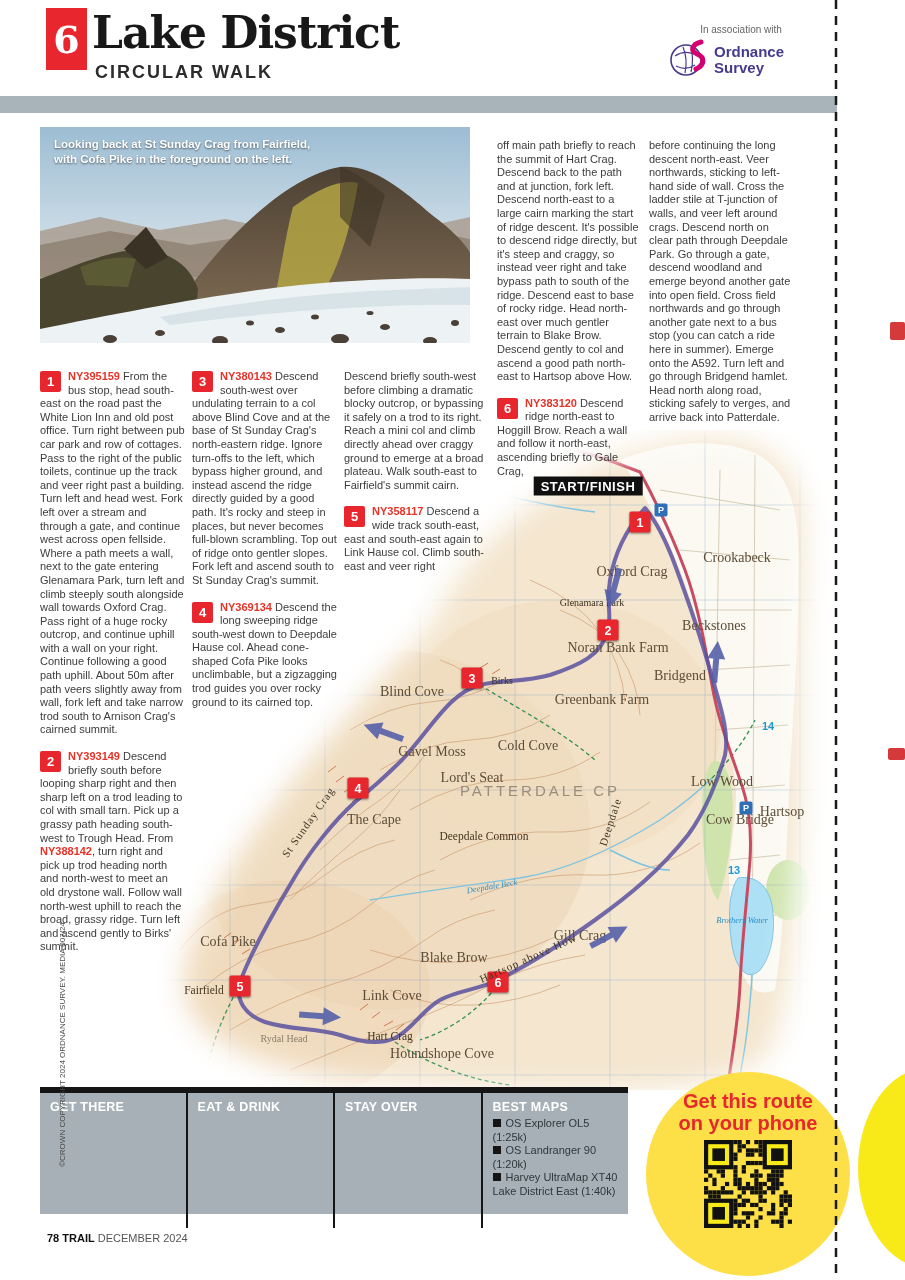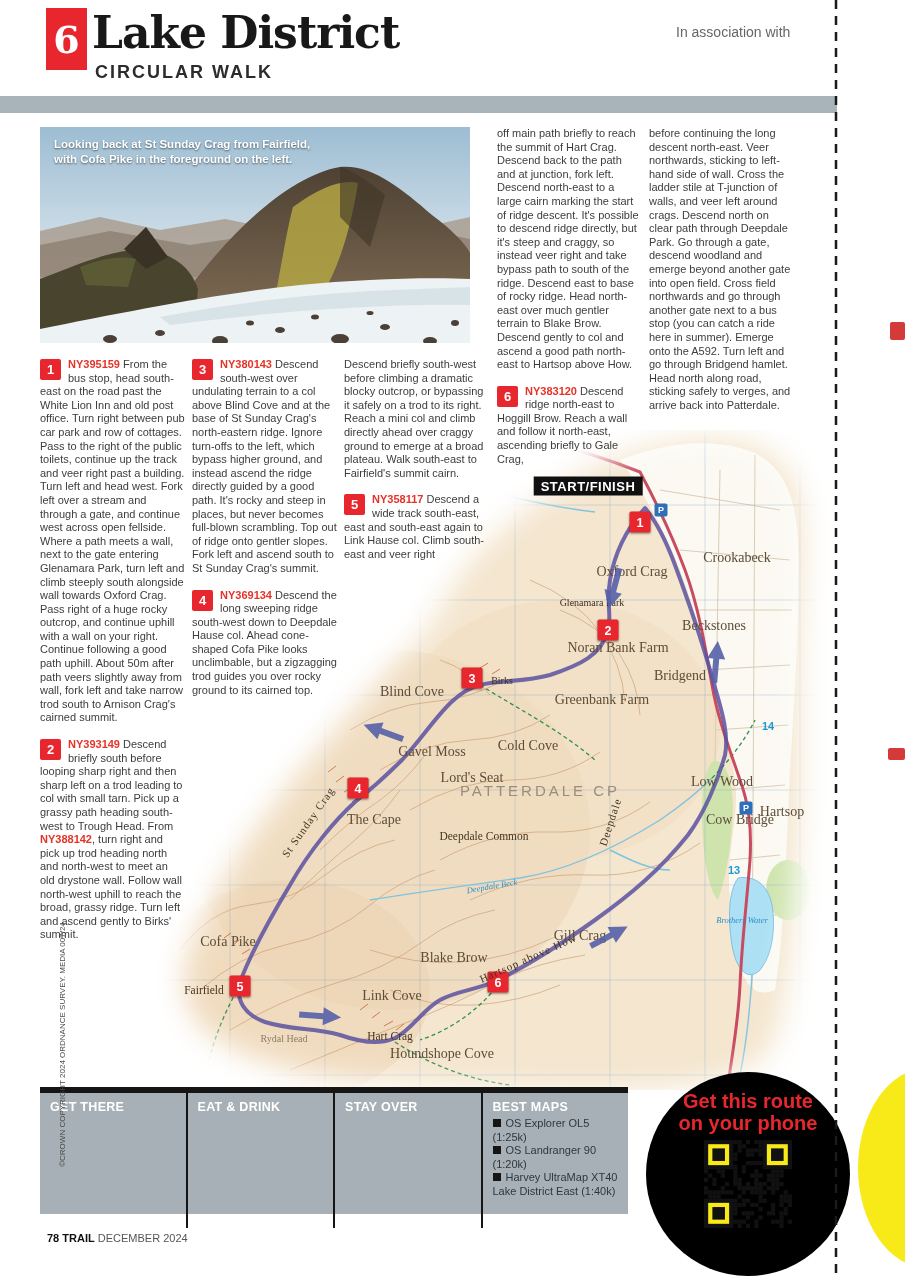--- a/index.html
+++ b/index.html
@@ -4,38 +4,38 @@
 <style>
   html,body{margin:0;padding:0;background:#e9e9e9;}
   #page{position:relative;width:905px;height:1280px;background:#ffffff;overflow:hidden;
         font-family:"Liberation Sans",sans-serif;}
 
   
   .route-num{position:absolute;left:46px;top:8px;width:41px;height:62px;background:#e8262d;
              color:#fff;font:bold 38px "DejaVu Serif",serif;display:flex;align-items:center;justify-content:center;}
   .page-title{position:absolute;left:92px;top:10px;font:bold 44px/46px "DejaVu Serif",serif;color:#181818;letter-spacing:-1px;}
   .page-subtitle{position:absolute;left:95px;top:62px;font:600 18px "Liberation Sans",sans-serif;color:#2c2c2c;letter-spacing:2px;}
-  .assoc{position:absolute;left:676px;top:24px;width:130px;font-size:14px;color:#666;}
+  .assoc{position:absolute;left:676px;top:24px;width:130px;text-align:center;font-size:10px;color:#666;}
   .os-logo{position:absolute;left:668px;top:36px;display:flex;align-items:center;gap:4px;}
   .os-name{font:600 15px/16px "Liberation Sans",sans-serif;color:#453a8e;}
   .gray-bar{position:absolute;left:0;top:96px;width:837px;height:17px;background:#a9b4ba;}
 
   
   .photo{position:absolute;left:40px;top:127px;width:430px;height:216px;overflow:hidden;}
   .photo-caption{position:absolute;left:14px;top:10px;font:bold 11.5px/15px "Liberation Sans",sans-serif;
                  color:#fff;text-shadow:0 1px 2px rgba(0,0,0,.55);}
 
   
   .col{position:absolute;font:11px/13.6px "Liberation Sans",sans-serif;color:#3c3c3c;}
   #col1{left:40px;top:358px;width:145px;}
   #col2{left:192px;top:358px;width:145px;}
   #col3{left:344px;top:358px;width:145px;}
   #col4{left:497px;top:127px;width:144px;}
   #col5{left:649px;top:127px;width:143px;}
-  .step{margin:0 0 13px 0;}
+  .step{margin:12px 0 13px 0;}
   .step-num{float:left;width:21px;height:21px;background:#e8262d;border-radius:2px;color:#fff;
             font:bold 13px/21px "Liberation Sans",sans-serif;text-align:center;margin:1px 7px 2px 0;}
   .grid-ref{color:#e63328;font-weight:bold;}
 
   
   #map{position:absolute;left:140px;top:430px;width:700px;height:660px;}
   #map svg.base{position:absolute;left:0;top:0;}
   .map-label{position:absolute;white-space:nowrap;font-family:"Liberation Serif",serif;color:#4a3a28;}
   .ml-tiny{font-size:14px;color:#5d4c38;}
   .ml-small{font-size:10px;color:#3e3222;}
@@ -60,21 +60,21 @@
   .panel-cols{position:absolute;left:0;top:6px;width:100%;height:135px;display:flex;}
   .panel-sec{padding:7px 9px 0 10px;box-sizing:border-box;}
   .panel-sec + .panel-sec{border-left:2px solid #151515;}
   .panel-title{font:bold 12.5px "Liberation Sans",sans-serif;color:#fff;margin:0 0 3px 0;letter-spacing:.3px;}
   .panel-body{font:11px/13.5px "Liberation Sans",sans-serif;color:#2f373d;}
   .bm-item{display:block;}
   .bm-bullet{display:inline-block;width:8px;height:8px;background:#151515;margin-right:5px;}
 
   
   #qr-badge{position:absolute;left:646px;top:1072px;width:204px;height:204px;border-radius:50%;
-            background:#000000;display:flex;flex-direction:column;align-items:center;justify-content:flex-start;}
+            background:#fde047;display:flex;flex-direction:column;align-items:center;justify-content:flex-start;}
   .qr-text{font:bold 20px/22px "Liberation Sans",sans-serif;color:#e8262d;text-align:center;margin-top:18px;}
   #qr-code{margin-top:6px;}
 
   
   .footer{position:absolute;left:47px;top:1232px;font-size:11px;color:#555;}
   .footer b{color:#111;}
   .copyright-v{position:absolute;left:-88px;top:1040px;width:300px;transform:rotate(-90deg);
                transform-origin:center;font-size:8px;color:#4a4a4a;text-align:center;white-space:nowrap;}
   .cutline{position:absolute;left:834px;top:0;height:1280px;width:4px;}
   .edge-red1{position:absolute;left:890px;top:322px;width:15px;height:18px;background:#d43a3a;border-radius:2px;}
@@ -83,20 +83,33 @@
 </style>
 </head>
 <body>
 
 <div id="page">
 
   <div class="route-num">6</div>
   <div class="page-title">Lake District</div>
   <div class="page-subtitle">CIRCULAR WALK</div>
   <div class="assoc">In association with</div>
+  <div class="os-logo">
+    <span>
+      <svg width="42" height="44" viewBox="0 0 42 44">
+        <circle cx="18" cy="24" r="15" fill="none" stroke="#453a8e" stroke-width="1.6"></circle>
+        <path d="M7,20 q9,-6 19,-2 M8,30 q10,5 19,-1 M15,11 q5,12 2,26 M23,11 q3,12 0,25" fill="none" stroke="#453a8e" stroke-width="1.2"></path>
+        <path d="M33,6 C24,8 22,15 29,18 C37,21 37,29 28,33" fill="none" stroke="#d4006d" stroke-width="5" stroke-linecap="round"></path>
+      </svg>
+    </span>
+    <span class="os-name">
+      <span>Ordnance</span><br>
+      <span>Survey</span>
+    </span>
+  </div>
   <div class="gray-bar"></div>
 
   <div class="photo">
     <svg width="430" height="224" viewBox="0 0 430 224">
       <defs>
         <linearGradient id="skyg" x1="0" y1="0" x2="0" y2="1">
           <stop offset="0" stop-color="#9dbdd3"></stop>
             <stop offset="1" stop-color="#d5e2ea"></stop>
         </linearGradient>
         <linearGradient id="mgrad" x1="0" y1="0" x2="0" y2="1">

